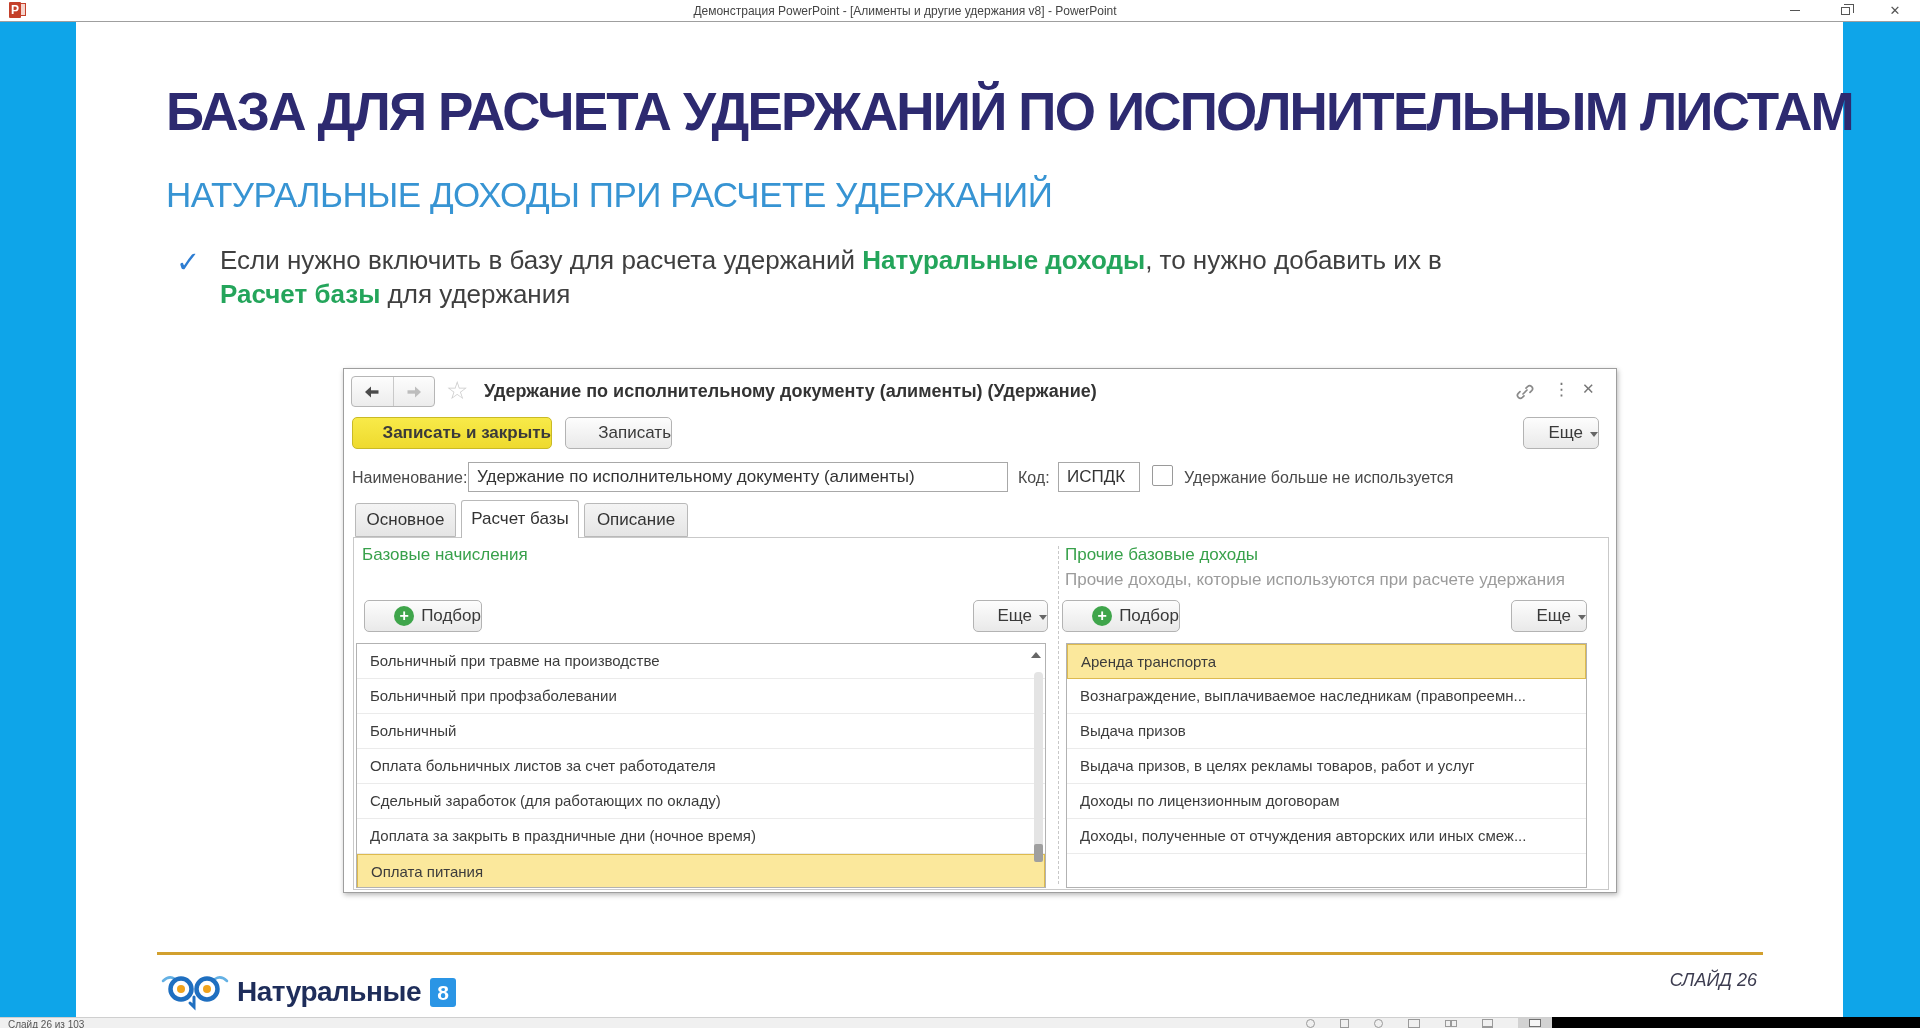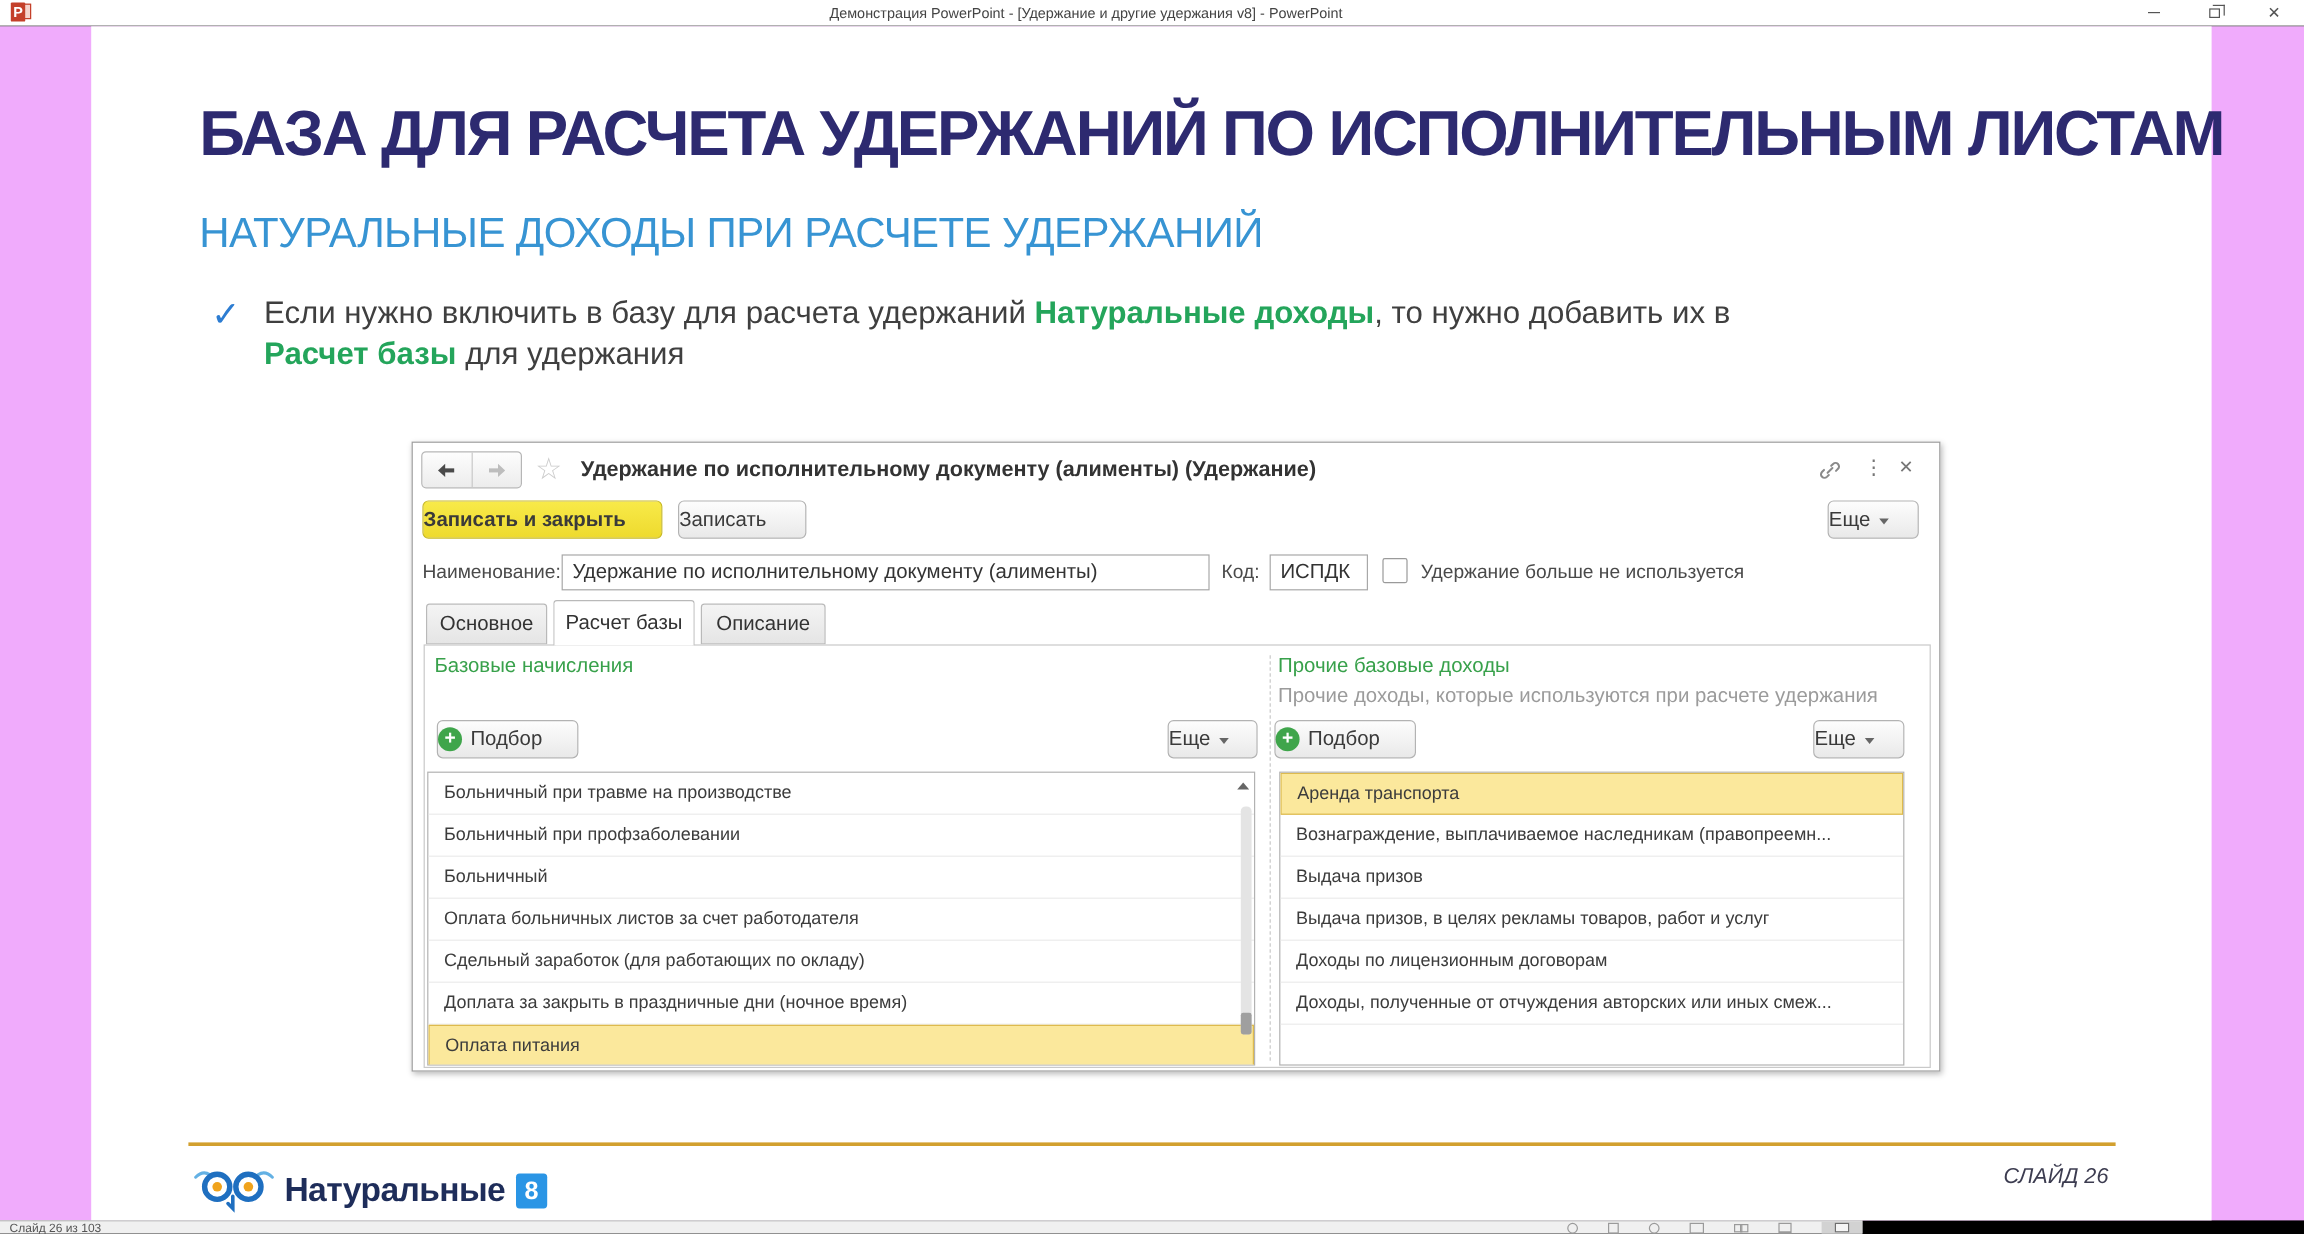--- a/index.html
+++ b/index.html
@@ -12,21 +12,21 @@
   .ppt-icon .blk { position:absolute; left:0; top:0; width:12px; height:16px; background:#c4402a; border-radius:1px; color:#fff; font-size:12px; font-weight:bold; line-height:16px; text-align:center; }
   .tb-title { flex:1; text-align:center; font-size:12px; color:#444; padding-left:40px; }
   .tb-controls { width:150px; height:22px; display:flex; }
   .tb-btn { flex:1; display:flex; align-items:center; justify-content:center; }
   .glyph-min { width:10px; height:1px; background:#555; display:block; }
   .glyph-restore { width:9px; height:8px; border:1px solid #555; position:relative; display:block; }
   .glyph-restore:before { content:""; position:absolute; left:2px; top:-4px; width:9px; height:8px; border:1px solid #555; border-left:none; border-bottom:none; }
   .glyph-close { font-size:13px; color:#555; line-height:1; }
 
   
-  .stage { position:absolute; left:0; top:22px; width:1920px; height:995px; background:#f0abfc; }
+  .stage { position:absolute; left:0; top:22px; width:1920px; height:995px; background:#0ea5e9; }
   .slide { position:absolute; left:76px; top:0; width:1767px; height:995px; background:#fff; }
 
   .slide-title { position:absolute; left:90px; top:63px; font-size:53px; line-height:1; font-weight:bold; color:#2d2a70; letter-spacing:-1.8px; white-space:nowrap; }
   .slide-subtitle { position:absolute; left:90px; top:155px; font-size:35px; line-height:1; color:#3794d3; letter-spacing:-0.5px; white-space:nowrap; }
   .bullet-check { position:absolute; left:100px; top:223px; font-size:29px; color:#2d7dd2; }
   .bullet-text { position:absolute; left:144px; top:221px; width:1330px; font-size:26px; color:#3f3f3f; line-height:34px; }
   .bullet-text .grn { color:#24a55b; font-weight:bold; }
 
   
   .footer-line { position:absolute; left:81px; top:930px; width:1606px; height:3px; background:#d2a02e; }
@@ -54,21 +54,21 @@
   .w1c { position:absolute; left:267px; top:346px; width:1274px; height:525px; background:#fff; border:1px solid #9e9e9e; box-shadow:1px 2px 5px rgba(0,0,0,0.28); }
   .navgrp { position:absolute; left:7px; top:7px; width:84px; height:31px; border:1px solid #b6b6b6; border-radius:4px; background:linear-gradient(#fdfdfd,#ececec); display:flex; }
   .navgrp .half { flex:1; display:flex; align-items:center; justify-content:center; }
   .navgrp .half:first-child { border-right:1px solid #c9c9c9; }
   .star { position:absolute; left:102px; top:7px; font-size:25px; color:#ccc; }
   .w-title { position:absolute; left:140px; top:12px; font-size:18px; font-weight:600; color:#333; white-space:nowrap; }
   .ic-link { position:absolute; left:1172px; top:14px; }
   .ic-dots { position:absolute; left:1209px; top:10px; font-size:17px; color:#777; }
   .ic-close { position:absolute; left:1238px; top:11px; font-size:15px; color:#777; }
 
-  .btn1c { position:absolute; height:32px; border:1px solid #b3b3b3; border-radius:5px; background:linear-gradient(#fdfdfd,#e9e9e9); font-size:17px; color:#3a3a3a; text-align:center; display:flex; align-items:center; justify-content:flex-start; gap:7px; }
+  .btn1c { position:absolute; height:32px; border:1px solid #b3b3b3; border-radius:5px; background:linear-gradient(#fdfdfd,#e9e9e9); font-size:17px; color:#3a3a3a; text-align:center; display:flex; align-items:center; justify-content:flex-end; gap:7px; }
   .btn-yellow { left:8px; top:48px; width:200px; background:linear-gradient(#f8ea49,#eeda2e); border-color:#c9ba26; font-weight:bold; }
   .btn-save { left:221px; top:48px; width:107px; }
   .btn-more-top { left:1179px; top:48px; width:76px; }
   .caret { width:0; height:0; border-left:4px solid transparent; border-right:4px solid transparent; border-top:5px solid #666; display:inline-block; margin-top:2px; }
 
   .lbl { font-size:16px; color:#4a4a4a; }
   .name-lbl { position:absolute; left:8px; top:100px; }
   .inp { position:absolute; height:30px; border:1px solid #a8a8a8; font-size:17px; color:#333; padding-left:8px; line-height:28px; background:#fff; white-space:nowrap; overflow:hidden; }
   .name-inp { left:124px; top:93px; width:540px; }
   .code-lbl { position:absolute; left:674px; top:100px; }
@@ -103,21 +103,21 @@
   .scroll-block { position:absolute; right:2px; top:200px; width:9px; height:18px; background:#9f9f9f; border-radius:2px; }
 </style>
 </head>
 <body>
 
 <div class="titlebar">
   <div class="ppt-icon">
     <span class="pg"></span>
     <span class="blk">P</span>
   </div>
-  <div class="tb-title">Демонстрация PowerPoint - [Удержание и другие удержания v8] - PowerPoint</div>
+  <div class="tb-title">Демонстрация PowerPoint - [Алименты и другие удержания v8] - PowerPoint</div>
   <div class="tb-controls">
     <span class="tb-btn">
         <i class="glyph-min"></i>
       </span>
     <span class="tb-btn">
         <i class="glyph-restore"></i>
       </span>
     <span class="tb-btn glyph-close">✕</span>
   </div>
 </div>

